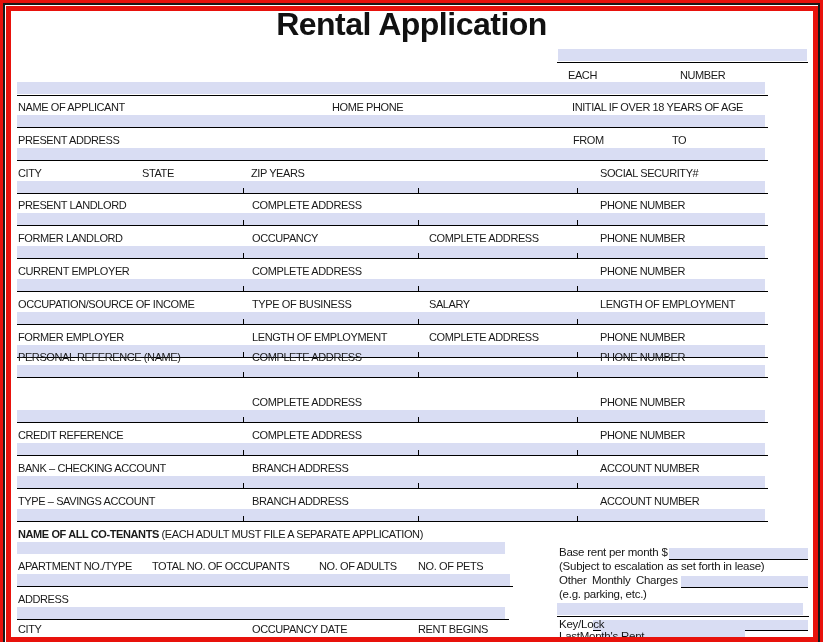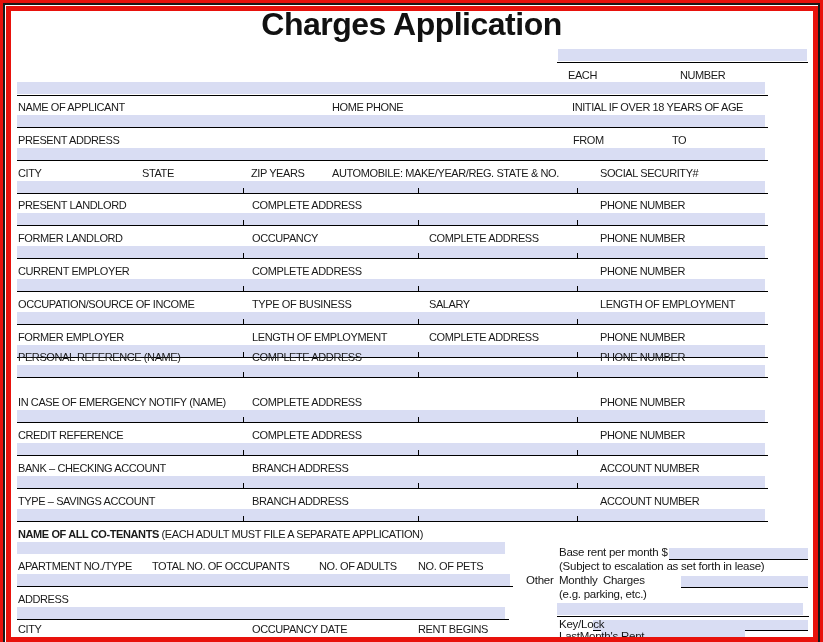--- a/index.html
+++ b/index.html
@@ -30,21 +30,21 @@
   
   .rp{position:absolute;font-size:11.5px;letter-spacing:-0.25px;line-height:13px;white-space:nowrap;color:#161616;z-index:3;}
   .rfield{position:absolute;background:var(--field-fill,#d9ddf3);border-bottom:1.6px solid #000;z-index:2;}
   .rbar{position:absolute;background:var(--field-fill,#d9ddf3);z-index:2;}
 </style>
 </head>
 <body>
 
 <div class="page">
 
-  <div class="title">Charges Application</div>
+  <div class="title">Rental Application</div>
 
   <div class="row" style="top:49px">
     <div class="bar" style="left:558px;top:0;width:249px"></div>
     <div class="ln" style="left:557px;top:12.5px;width:251px"></div>
   </div>
   <span class="lbl" style="left:568px;top:69px">EACH</span>
   <span class="lbl" style="left:680px;top:69px">NUMBER</span>
 
   <div class="row" style="top:82px">
     <div class="bar" style="top:0"></div>
@@ -64,21 +64,20 @@
     <span class="lbl" style="left:573px">FROM</span>
     <span class="lbl" style="left:672px">TO</span>
     <div class="bar"></div>
     <div class="ln"></div>
   </div>
 
   <div class="row" style="top:167px">
     <span class="lbl" style="left:18px">CITY</span>
     <span class="lbl" style="left:142px">STATE</span>
     <span class="lbl" style="left:251px">ZIP YEARS</span>
-    <span class="lbl" style="left:332px">AUTOMOBILE: MAKE/YEAR/REG. STATE &amp; NO.</span>
     <span class="lbl" style="left:600px">SOCIAL SECURITY#</span>
     <div class="bar"></div>
     <div class="ln"></div>
     <i class="tick" style="left:243px"></i>
     <i class="tick" style="left:418px"></i>
     <i class="tick" style="left:577px"></i>
   </div>
 
   <div class="row" style="top:199px">
     <span class="lbl" style="left:18px">PRESENT LANDLORD</span>
@@ -143,21 +142,20 @@
     <span class="lbl" style="left:252px">COMPLETE ADDRESS</span>
     <span class="lbl" style="left:600px">PHONE NUMBER</span>
     <div class="bar"></div>
     <div class="ln"></div>
     <i class="tick" style="left:243px"></i>
     <i class="tick" style="left:418px"></i>
     <i class="tick" style="left:577px"></i>
   </div>
 
   <div class="row" style="top:396px">
-    <span class="lbl" style="left:18px">IN CASE OF EMERGENCY NOTIFY (NAME)</span>
     <span class="lbl" style="left:252px">COMPLETE ADDRESS</span>
     <span class="lbl" style="left:600px">PHONE NUMBER</span>
     <div class="bar"></div>
     <div class="ln"></div>
     <i class="tick" style="left:243px"></i>
     <i class="tick" style="left:418px"></i>
     <i class="tick" style="left:577px"></i>
   </div>
 
   <div class="row" style="top:429px">
@@ -215,21 +213,21 @@
 
   <div class="row" style="top:623px">
     <span class="lbl" style="left:18px">CITY</span>
     <span class="lbl" style="left:252px">OCCUPANCY DATE</span>
     <span class="lbl" style="left:418px">RENT BEGINS</span>
   </div>
 
   <span class="rp" style="left:559px;top:546px">Base rent per month $</span>
   <div class="rfield" style="left:669px;top:548px;width:139px;height:11px"></div>
   <span class="rp" style="left:559px;top:560px">(Subject to escalation as set forth in lease)</span>
-  <span class="rp" style="left:526px;top:574px;word-spacing:2.5px">Other Monthly Charges</span>
+  <span class="rp" style="left:559px;top:574px;word-spacing:2.5px">Other Monthly Charges</span>
   <div class="rfield" style="left:681px;top:576px;width:127px;height:11px"></div>
   <span class="rp" style="left:559px;top:588px">(e.g. parking, etc.)</span>
   <div class="rbar" style="left:557px;top:603px;width:246px;height:12px"></div>
   <div class="ln" style="position:absolute;left:557px;top:615.5px;width:252px;z-index:2"></div>
   <span class="rp" style="left:559px;top:618px">Key/Lock</span>
   <div class="rfield" style="left:593px;top:620px;width:215px;height:10px"></div>
   <span class="rp" style="left:559px;top:630px">LastMonth's</span>
   <div class="rbar" style="left:601px;top:629px;width:144px;height:13px"></div>
   <span class="rp" style="left:621px;top:630px;z-index:3">Rent</span>
 

